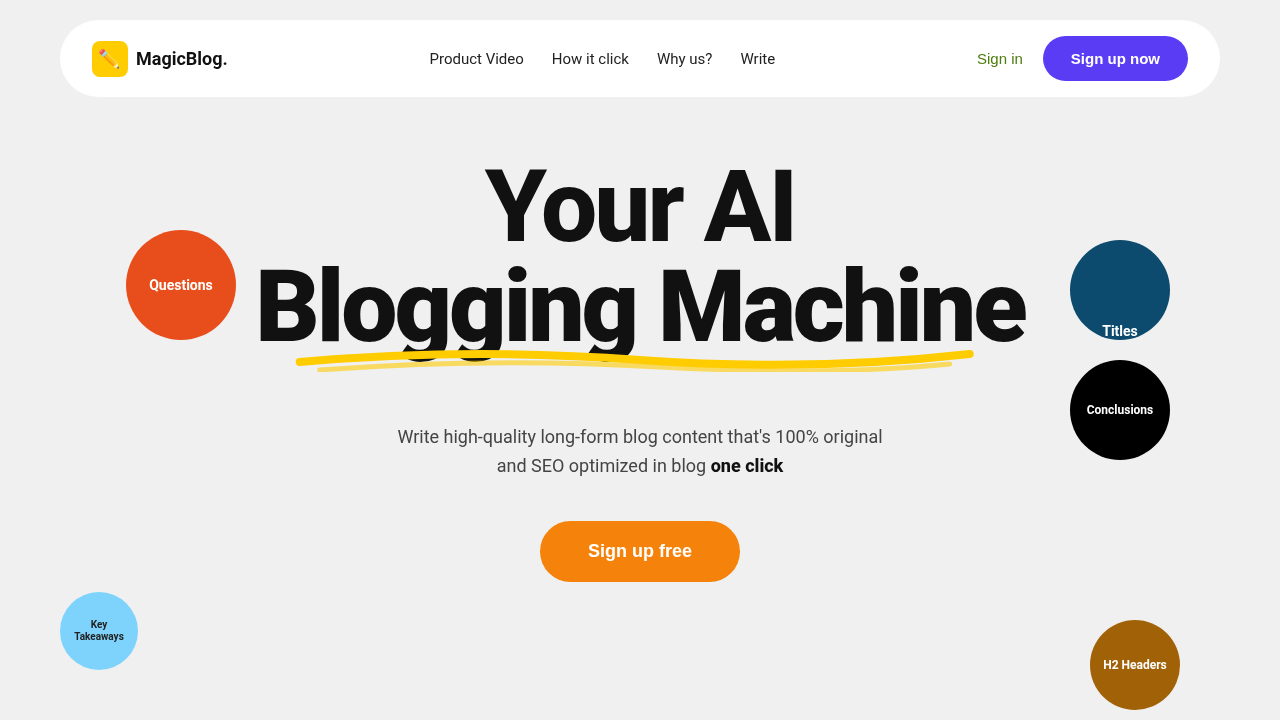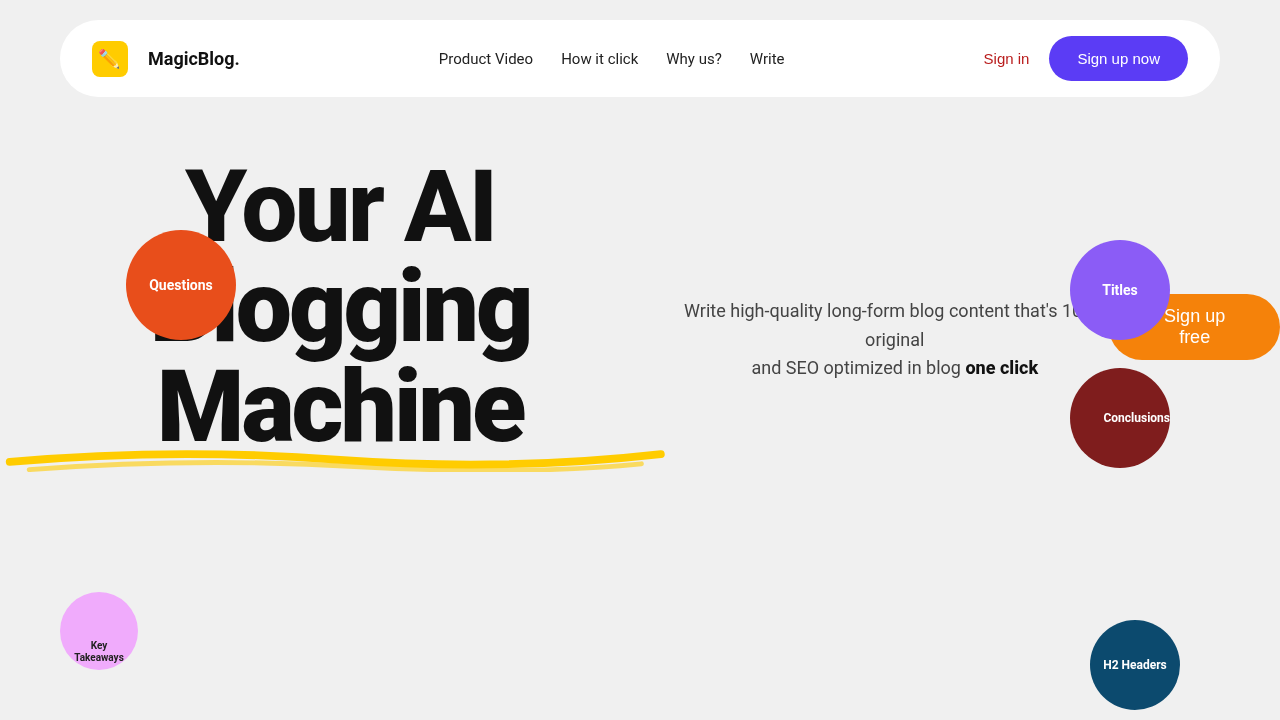--- a/index.html
+++ b/index.html
@@ -43,21 +43,20 @@
       display: flex;
       align-items: center;
       justify-content: center;
       font-size: 18px;
     }
 
     .logo-text {
       font-weight: 700;
       font-size: 18px;
       color: #111;
-      margin-left: 12px;
     }
 
     .nav-links {
       display: flex;
       align-items: center;
       gap: 28px;
     }
 
     .nav-link {
       font-size: 15px;
@@ -68,42 +67,42 @@
     }
 
     .nav-actions {
       display: flex;
       align-items: center;
       gap: 20px;
     }
 
     .sign-in-btn {
       font-size: 15px;
-      color: #b91c1c;
+      color: #4d7c0f;
       cursor: pointer;
       font-weight: 400;
       background: none;
       border: none;
     }
 
     .sign-up-btn {
       background: #5B3CF5;
       color: #fff;
       border: none;
       border-radius: 50px;
       padding: 14px 28px;
       font-size: 15px;
-      font-weight: 400;
+      font-weight: 700;
       cursor: pointer;
     }
 
     
     .hero {
       display: flex;
-      flex-direction: row;
+      flex-direction: column;
       align-items: center;
       justify-content: center;
       text-align: center;
       margin-top: 60px;
       position: relative;
     }
 
     .hero-title {
       font-size: 100px;
       font-weight: 900;
@@ -151,23 +150,23 @@
       align-items: center;
       gap: 32px;
       margin-top: 40px;
     }
 
     .signup-free-btn {
       background: #F5820A;
       color: #fff;
       border: none;
       border-radius: 50px;
-      padding: 12px 48px;
+      padding: 20px 48px;
       font-size: 18px;
-      font-weight: 400;
+      font-weight: 700;
       cursor: pointer;
     }
 
     .check-features-link {
       font-size: 17px;
       color: #111;
       font-weight: 500;
       cursor: pointer;
       display: flex;
       align-items: center;
@@ -193,51 +192,50 @@
       height: 110px;
       background: #E84E1B;
       left: 126px;
       top: 230px;
       font-size: 14px;
     }
 
     .bubble-titles {
       width: 100px;
       height: 100px;
-      background: #8b5cf6;
+      background: #0c4a6e;
       right: 110px;
       top: 240px;
       font-size: 14px;
+      align-items: flex-end;
     }
 
     .bubble-conclusions {
       width: 100px;
       height: 100px;
-      background: #7f1d1d;
+      background: #000000;
       right: 110px;
-      top: 368px;
+      top: 360px;
       font-size: 12px;
-      justify-content: flex-end;
     }
 
     .bubble-key {
       width: 78px;
       height: 78px;
-      background: #f0abfc;
+      background: #7dd3fc;
       left: 60px;
       bottom: 50px;
       font-size: 11px;
       color: #222;
-      align-items: flex-end;
     }
 
     .bubble-h2 {
       width: 90px;
       height: 90px;
-      background: #0c4a6e;
+      background: #a16207;
       right: 100px;
       bottom: 10px;
       font-size: 12px;
     }
   </style>
 </head>
 <body>
 
 <nav class="navbar">
   <div class="logo">

